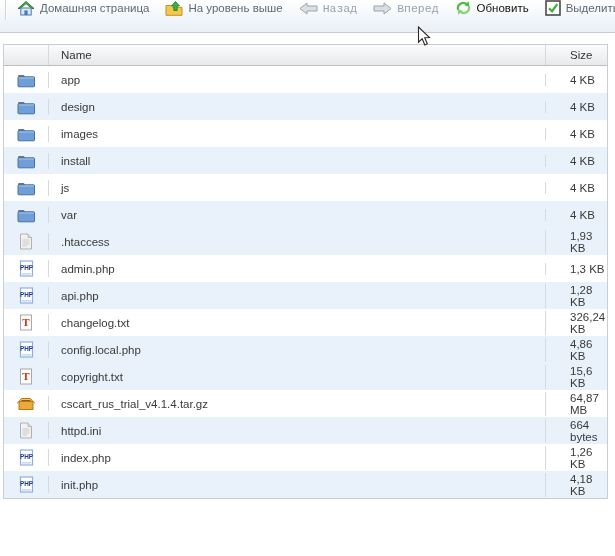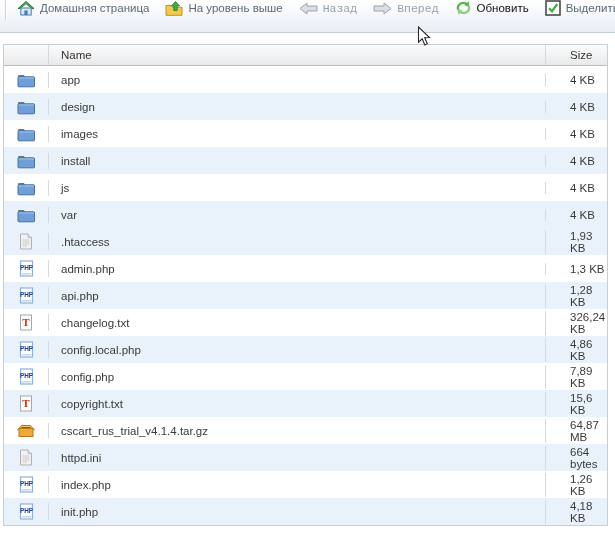--- a/index.html
+++ b/index.html
@@ -224,31 +224,20 @@
     <div class="c-icon">
             <svg width="15" height="17" viewBox="0 0 15 17">
               <rect x="1.5" y="1" width="12" height="15" fill="#ffffff" stroke="#8fb0dc" stroke-width="1.2"></rect>
               <rect x="2.8" y="13" width="9.4" height="1.6" fill="#c9daf0"></rect>
               <text x="7.5" y="10.4" text-anchor="middle" font-family="Liberation Sans, sans-serif" font-size="6.4" font-weight="bold" fill="#1f3d8f">PHP</text>
             </svg>
           </div>
     <div class="c-name">config.local.php</div>
     <div class="c-size">4,86 KB</div>
   </div>
-        <div class="row">
-    <div class="c-icon">
-            <svg width="15" height="17" viewBox="0 0 15 17">
-              <rect x="1.5" y="1" width="12" height="15" fill="#ffffff" stroke="#8fb0dc" stroke-width="1.2"></rect>
-              <rect x="2.8" y="13" width="9.4" height="1.6" fill="#c9daf0"></rect>
-              <text x="7.5" y="10.4" text-anchor="middle" font-family="Liberation Sans, sans-serif" font-size="6.4" font-weight="bold" fill="#1f3d8f">PHP</text>
-            </svg>
-          </div>
-    <div class="c-name">config.php</div>
-    <div class="c-size">7,89 KB</div>
-  </div>
         <div class="row alt">
     <div class="c-icon">
             <svg width="14" height="17" viewBox="0 0 14 17">
               <rect x="1.5" y="1" width="11" height="15" fill="#fdfdfd" stroke="#a8a8a8" stroke-width="1"></rect>
               <text x="7" y="12.4" text-anchor="middle" font-family="Liberation Serif, serif" font-size="11" font-weight="bold" fill="#d03010">T</text>
             </svg>
           </div>
     <div class="c-name">copyright.txt</div>
     <div class="c-size">15,6 KB</div>
   </div>

